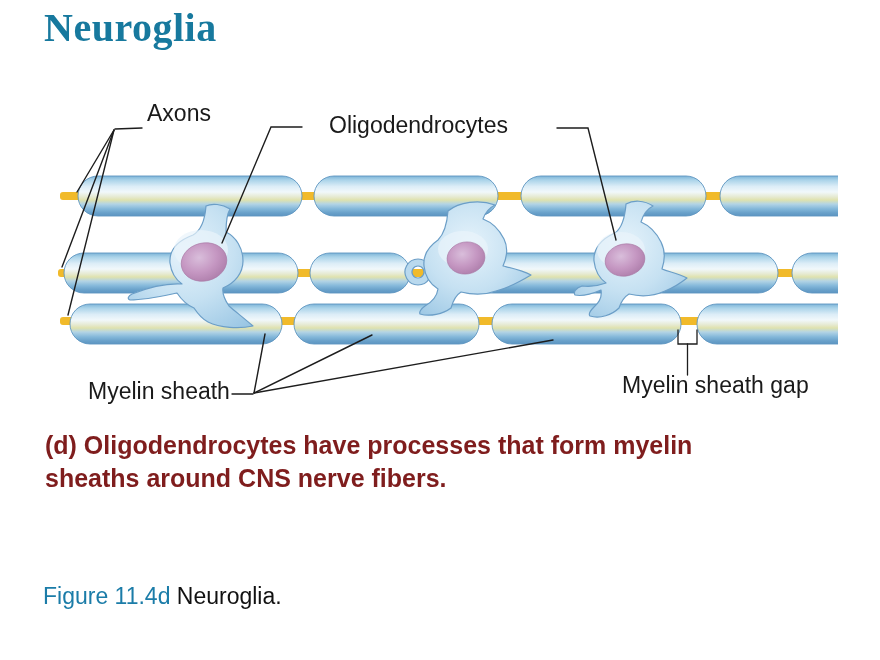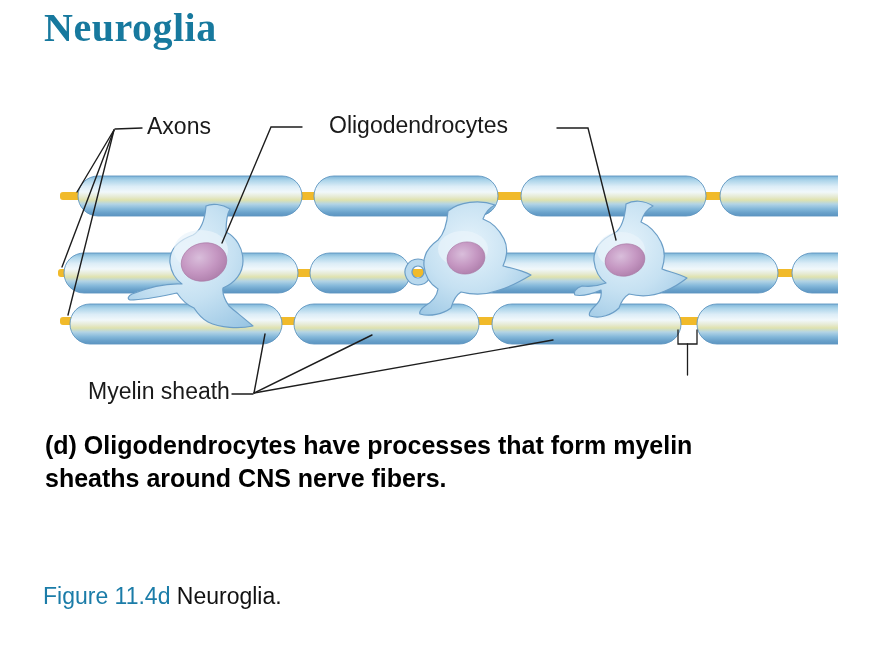--- a/index.html
+++ b/index.html
@@ -9,27 +9,27 @@
   }
   #diagram-svg{position:absolute;left:0;top:0;}
   .slide-title{
     position:absolute;left:44px;top:4px;margin:0;
     font-family:"Liberation Serif",serif;font-weight:700;font-size:40px;
     color:#17799e;letter-spacing:.5px;
   }
   .lbl{
     position:absolute;font-size:23px;color:#1a1a1a;white-space:nowrap;line-height:1.1;
   }
-  .lbl-axons{left:147px;top:114px;}
+  .lbl-axons{left:147px;top:101px;}
   .lbl-oligo{left:329px;top:113px;}
   .lbl-myelin{left:88px;top:379px;}
   .lbl-gap{left:622px;top:373px;}
   .caption{
     position:absolute;left:45px;top:429px;width:680px;
-    font-size:25px;font-weight:700;color:#000000;line-height:33px;
+    font-size:25px;font-weight:700;color:#7f1d1d;line-height:33px;
     white-space:pre-line;
   }
   .figure-caption{
     position:absolute;left:43px;top:583px;font-size:23px;color:#111;
   }
   .figure-number{color:#1b7ca8;font-weight:400;}
 </style>
 </head>
 <body>
 
@@ -150,19 +150,20 @@
       <g stroke-width="1.3">
         <path d="M 678,330 L 678,344 L 697,344 L 697,330"></path>
         <path d="M 687.5,344 L 687.5,375"></path>
       </g>
     </g>
   </svg>
 
   <div class="lbl lbl-axons">Axons</div>
   <div class="lbl lbl-myelin">Myelin sheath</div>
   <div class="lbl lbl-oligo">Oligodendrocytes</div>
+  <div class="lbl lbl-gap">Myelin sheath gap</div>
 
   <div class="caption">(d) Oligodendrocytes have processes that form myelin
 sheaths around CNS nerve fibers.</div>
 
   <div class="figure-caption"><span class="figure-number">Figure 11.4d</span><span> Neuroglia.</span></div>
 
 </div>
 
 </body></html>

